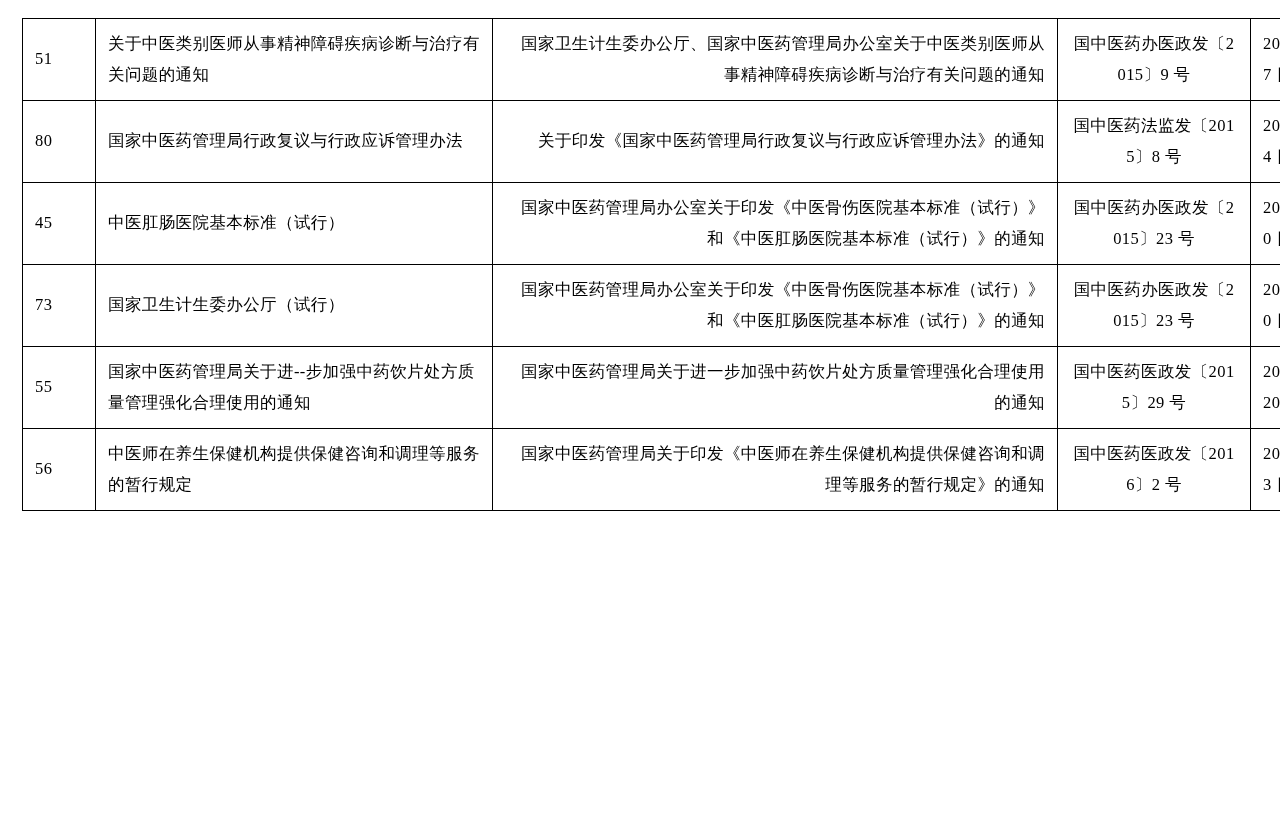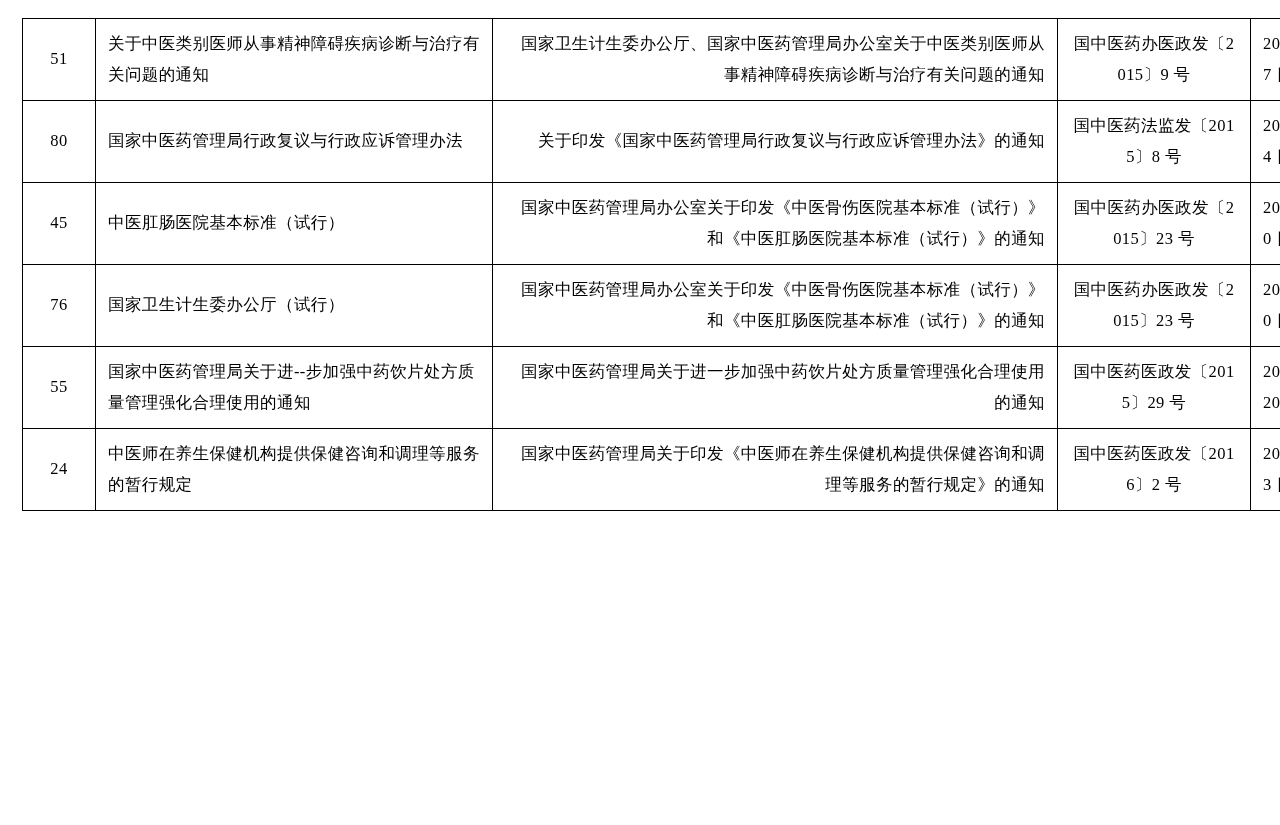--- a/index.html
+++ b/index.html
@@ -29,21 +29,20 @@
     border: 1px solid #000000;
     padding: 10px 12px;
     vertical-align: middle;
     font-size: 16.5px;
     line-height: 1.85;
     letter-spacing: 0.4px;
     word-break: break-all;
   }
   td.col-index {
     width: 48px;
-    text-align: center;
     padding: 10px 2px;
   }
   td.col-title {
     width: 372px;
   }
   td.col-doc {
     width: 540px;
     text-align: right;
   }
   td.col-number {
@@ -82,37 +81,37 @@
 
       <tr>
         <td class="col-index">45</td>
         <td class="col-title">中医肛肠医院基本标准（试行）</td>
         <td class="col-doc">国家中医药管理局办公室关于印发《中医骨伤医院基本标准（试行）》和《中医肛肠医院基本标准（试行）》的通知</td>
         <td class="col-number">国中医药办医政发〔2015〕23 号</td>
         <td class="col-date">2015 年 7 月 10 日</td>
       </tr>
 
       <tr>
-        <td class="col-index">76</td>
+        <td class="col-index">73</td>
         <td class="col-title">国家卫生计生委办公厅（试行）</td>
         <td class="col-doc">国家中医药管理局办公室关于印发《中医骨伤医院基本标准（试行）》和《中医肛肠医院基本标准（试行）》的通知</td>
         <td class="col-number">国中医药办医政发〔2015〕23 号</td>
         <td class="col-date">2015 年 7 月 10 日</td>
       </tr>
 
       <tr>
         <td class="col-index">55</td>
         <td class="col-title">国家中医药管理局关于进--步加强中药饮片处方质量管理强化合理使用的通知</td>
         <td class="col-doc">国家中医药管理局关于进一步加强中药饮片处方质量管理强化合理使用的通知</td>
         <td class="col-number">国中医药医政发〔2015〕29 号</td>
         <td class="col-date">2015 年 10 月 20 日</td>
       </tr>
 
       <tr>
-        <td class="col-index">24</td>
+        <td class="col-index">56</td>
         <td class="col-title">中医师在养生保健机构提供保健咨询和调理等服务的暂行规定</td>
         <td class="col-doc">国家中医药管理局关于印发《中医师在养生保健机构提供保健咨询和调理等服务的暂行规定》的通知</td>
         <td class="col-number">国中医药医政发〔2016〕2 号</td>
         <td class="col-date">2016 年 1 月 13 日</td>
       </tr>
 
     </tbody>
   </table>
 </div>
 

